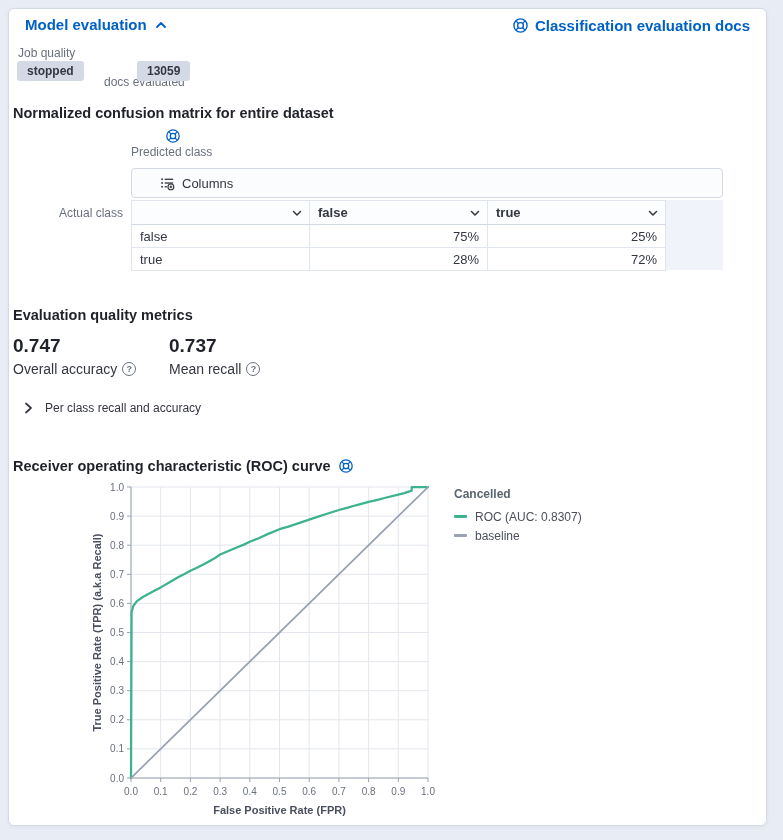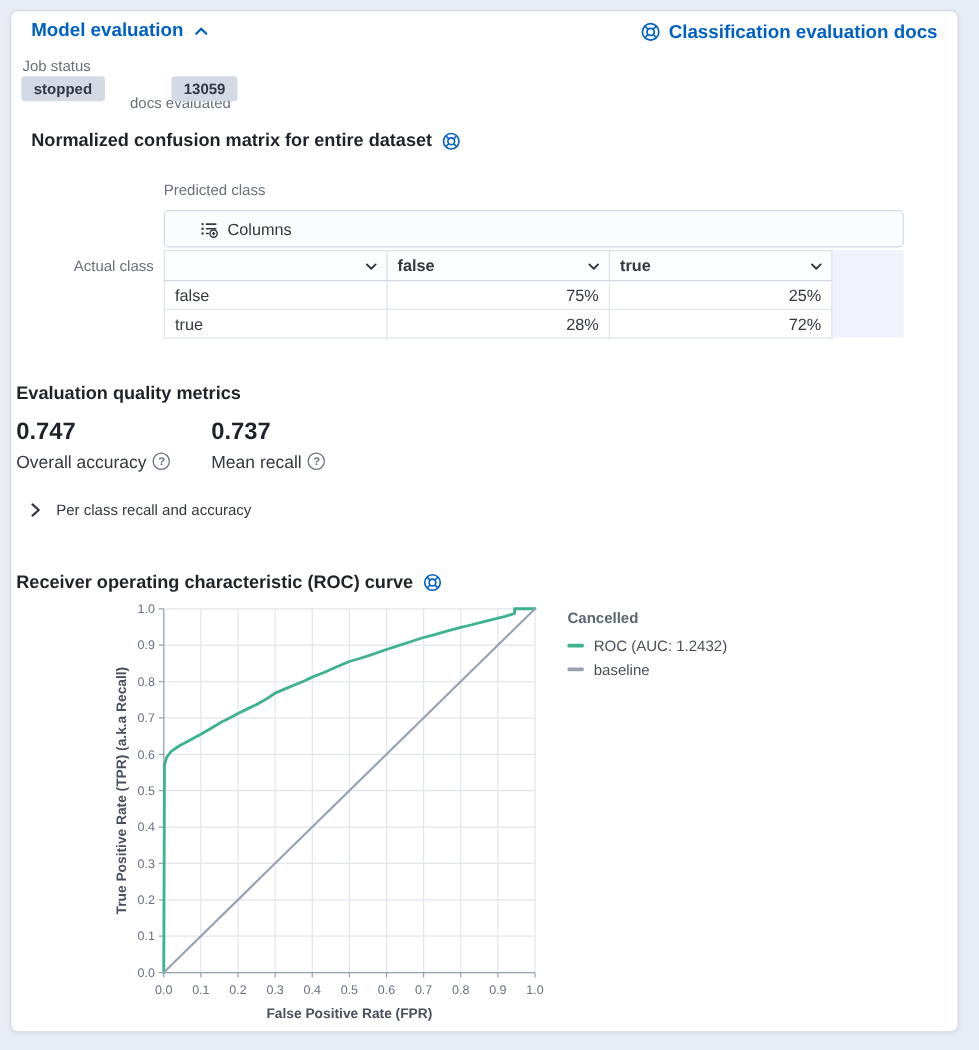--- a/index.html
+++ b/index.html
@@ -111,30 +111,30 @@
           <circle cx="8" cy="8" r="2.7" fill="none" stroke="#0061C5" stroke-width="1.3"></circle>
           <line x1="3.9" y1="3.9" x2="6.1" y2="6.1" stroke="#0061C5" stroke-width="1.2"></line>
           <line x1="12.1" y1="3.9" x2="9.9" y2="6.1" stroke="#0061C5" stroke-width="1.2"></line>
           <line x1="3.9" y1="12.1" x2="6.1" y2="9.9" stroke="#0061C5" stroke-width="1.2"></line>
           <line x1="12.1" y1="12.1" x2="9.9" y2="9.9" stroke="#0061C5" stroke-width="1.2"></line>
         </svg>
       </span>
       <span>Classification evaluation docs</span>
     </div>
 
-    <div class="abs stat-label" style="left:9px;top:37px;">Job status</div>
+    <div class="abs stat-label" style="left:9px;top:37px;">Job quality</div>
     <div class="abs" style="left:8px;top:52px;">
       <span class="badge">stopped</span>
     </div>
     <div class="abs stat-label" style="left:95px;top:37px;margin-top:29px;">docs evaluated</div>
     <div class="abs" style="left:94px;top:52px;padding-left:34px;">
       <span class="badge">13059</span>
     </div>
 
-    <div class="abs h2" style="left:16px;top:96px;">
+    <div class="abs h2" style="left:4px;top:96px;flex-direction:column;">
       <span>Normalized confusion matrix for entire dataset</span>
       <span style="display:flex;cursor:pointer;">
         <svg width="16" height="16" viewBox="0 0 16 16">
           <circle cx="8" cy="8" r="6.2" fill="none" stroke="#0061C5" stroke-width="1.3"></circle>
           <circle cx="8" cy="8" r="2.7" fill="none" stroke="#0061C5" stroke-width="1.3"></circle>
           <line x1="3.9" y1="3.9" x2="6.1" y2="6.1" stroke="#0061C5" stroke-width="1.2"></line>
           <line x1="12.1" y1="3.9" x2="9.9" y2="6.1" stroke="#0061C5" stroke-width="1.2"></line>
           <line x1="3.9" y1="12.1" x2="6.1" y2="9.9" stroke="#0061C5" stroke-width="1.2"></line>
           <line x1="12.1" y1="12.1" x2="9.9" y2="9.9" stroke="#0061C5" stroke-width="1.2"></line>
         </svg>
@@ -323,21 +323,21 @@
           <path d="M44.00 299.00 L44.59 133.13 L46.38 126.73 L49.94 122.07 L55.88 118.00 L61.82 114.80 L67.76 111.60 L73.70 108.39 L82.61 103.16 L91.52 97.92 L97.46 95.01 L103.40 91.81 L109.34 88.90 L118.25 84.53 L127.16 79.59 L133.10 75.51 L142.01 71.73 L150.92 67.95 L156.86 65.62 L162.80 62.71 L171.71 59.22 L180.62 55.14 L192.50 50.19 L201.41 47.58 L210.32 44.67 L222.20 40.59 L231.11 37.68 L240.02 34.77 L251.90 30.99 L260.81 28.66 L269.72 26.04 L281.60 22.84 L290.51 20.80 L299.42 18.48 L311.30 15.57 L317.24 14.11 L321.69 12.66 L324.66 11.78 L324.66 8.00 L341.00 8.00" fill="none" stroke="#3CB28F" stroke-width="2.25" stroke-linejoin="round" stroke-linecap="round"></path>
           <path d="M44.00 299.00 L341.00 8.00" fill="none" stroke="#98A2B3" stroke-width="1.75" stroke-linejoin="round" stroke-linecap="round"></path>
           <text x="192.5" y="335" text-anchor="middle" font-size="11" font-weight="bold" fill="#4A4F5D">False Positive Rate (FPR)</text>
           <text text-anchor="middle" font-size="11" font-weight="bold" fill="#4A4F5D" transform="translate(14 153.5) rotate(-90)">True Positive Rate (TPR) (a.k.a Recall)</text>
         </svg></div>
 
     <div class="abs" id="legend">
       <div class="legend-title">Cancelled</div>
       <div class="legend-item">
         <span class="dash" style="background:#3CB28F;"></span>
-        <span>ROC (AUC: 1.2432)</span>
+        <span>ROC (AUC: 0.8307)</span>
       </div>
       <div class="legend-item">
         <span class="dash" style="background:#98A2B3;"></span>
         <span>baseline</span>
       </div>
     </div>
 
   </div>
 </div>
 

